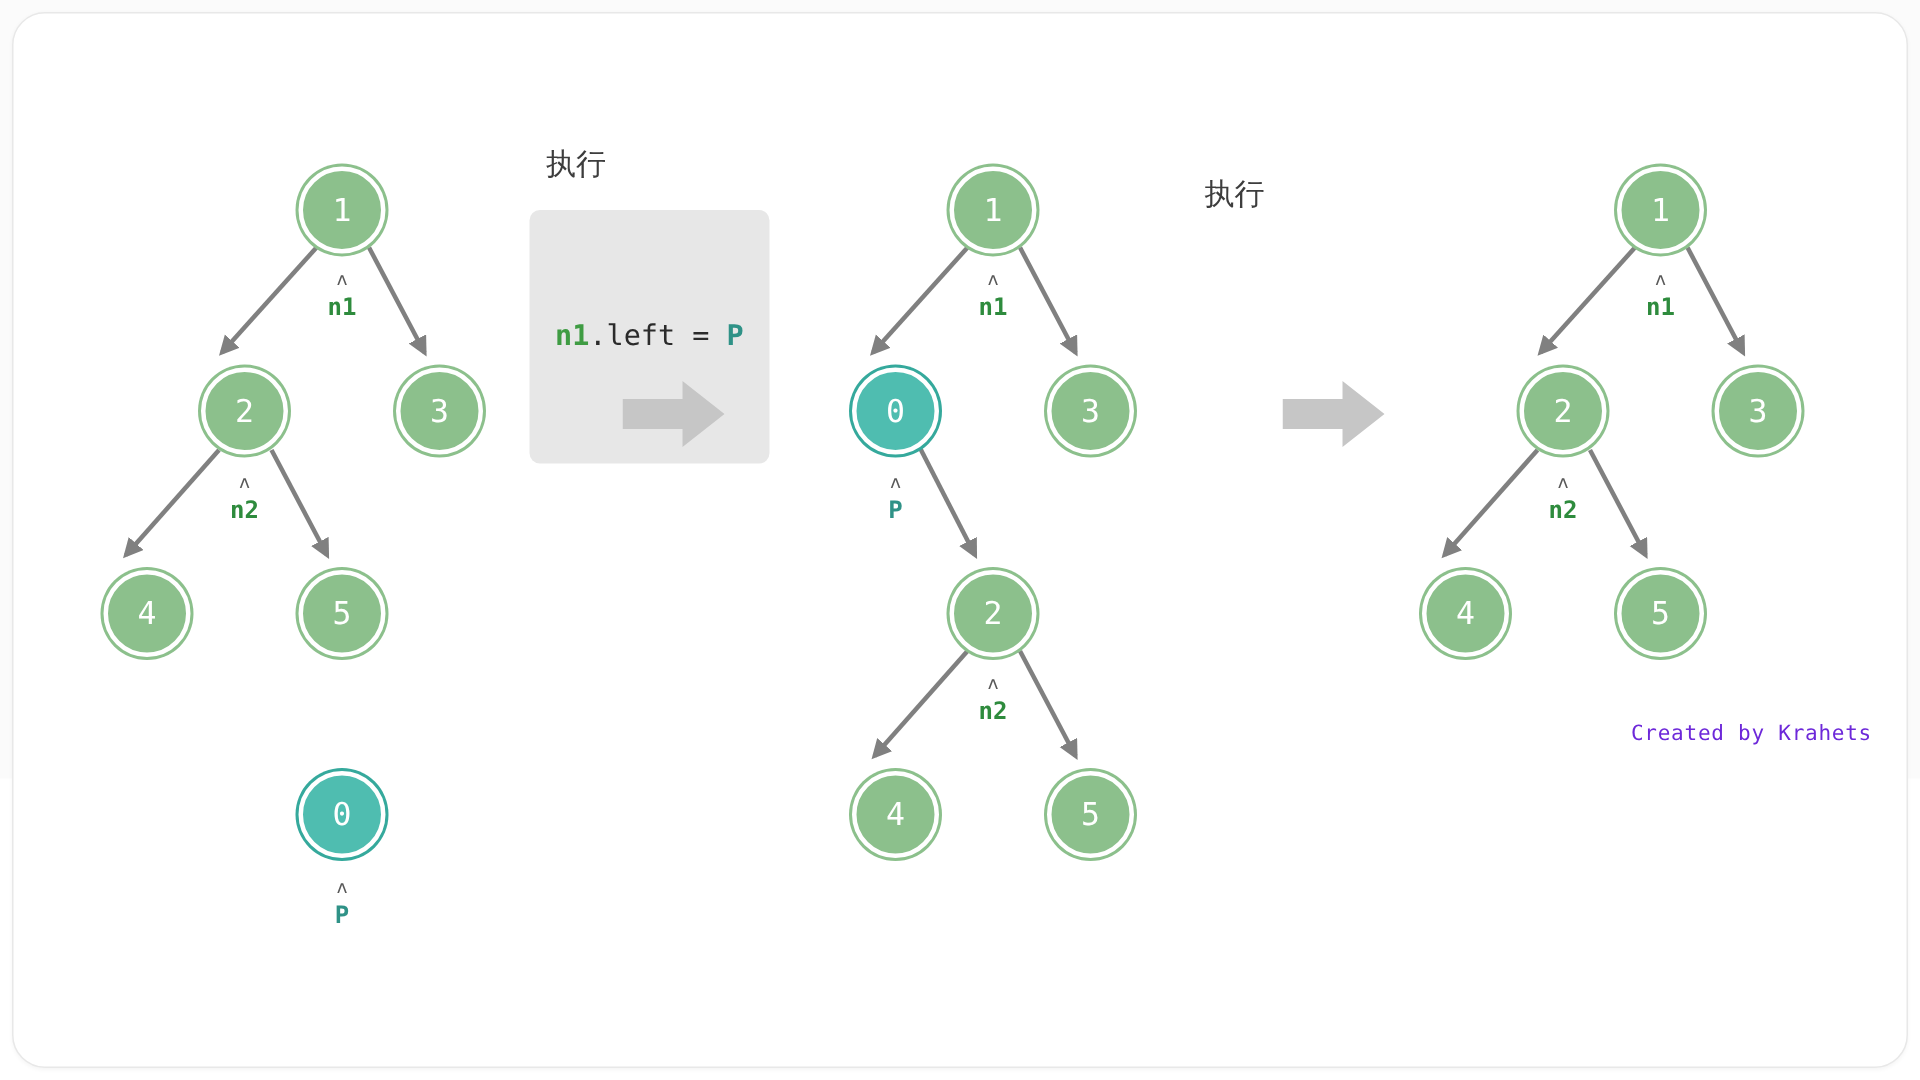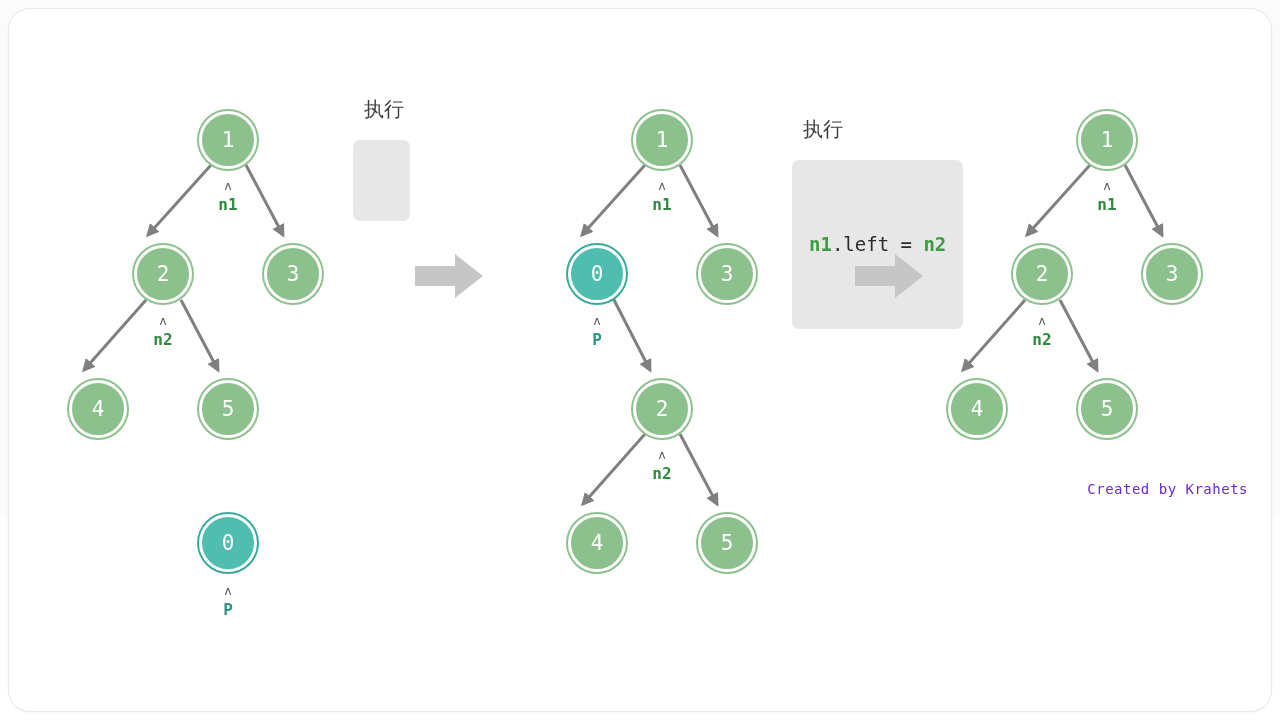--- a/index.html
+++ b/index.html
@@ -152,26 +152,24 @@
         <line x1="680" y1="434" x2="717" y2="504" stroke="#808080" stroke-width="3" marker-end="url(#arrowhead)"></line>
         <line x1="1090" y1="165" x2="1027" y2="235" stroke="#808080" stroke-width="3" marker-end="url(#arrowhead)"></line>
         <line x1="1125" y1="165" x2="1162" y2="235" stroke="#808080" stroke-width="3" marker-end="url(#arrowhead)"></line>
         <line x1="1025" y1="300" x2="963" y2="370" stroke="#808080" stroke-width="3" marker-end="url(#arrowhead)"></line>
         <line x1="1060" y1="300" x2="1097" y2="370" stroke="#808080" stroke-width="3" marker-end="url(#arrowhead)"></line>
       </g>
   </svg>
 
   <div class="step-title" style="left:364px; top:99px;">执行</div>
   <div class="code-box" style="left:353px; top:140px;">
+    <div id="s1l0"><span class="v-green">n1</span><span>.left = </span><span class="v-teal">P</span></div>
   </div>
 
   <div class="step-title" style="left:803px; top:119px;">执行</div>
-  <div class="code-box" style="left:792px; top:160px;">
-    <div id="s2l0"><span class="v-green">n1</span><span>.left = </span><span class="v-green">n2</span></div>
-  </div>
 
   <div class="big-arrow" style="left:415px; top:252px;">
     <svg width="70" height="48" viewBox="0 0 70 48">
       <path d="M0,14 L40,14 L40,2 L68,24 L40,46 L40,34 L0,34 Z" fill="#c6c6c6"></path>
     </svg>
   </div>
   <div class="big-arrow" style="left:855px; top:252px;">
     <svg width="70" height="48" viewBox="0 0 70 48">
       <path d="M0,14 L40,14 L40,2 L68,24 L40,46 L40,34 L0,34 Z" fill="#c6c6c6"></path>
     </svg>

